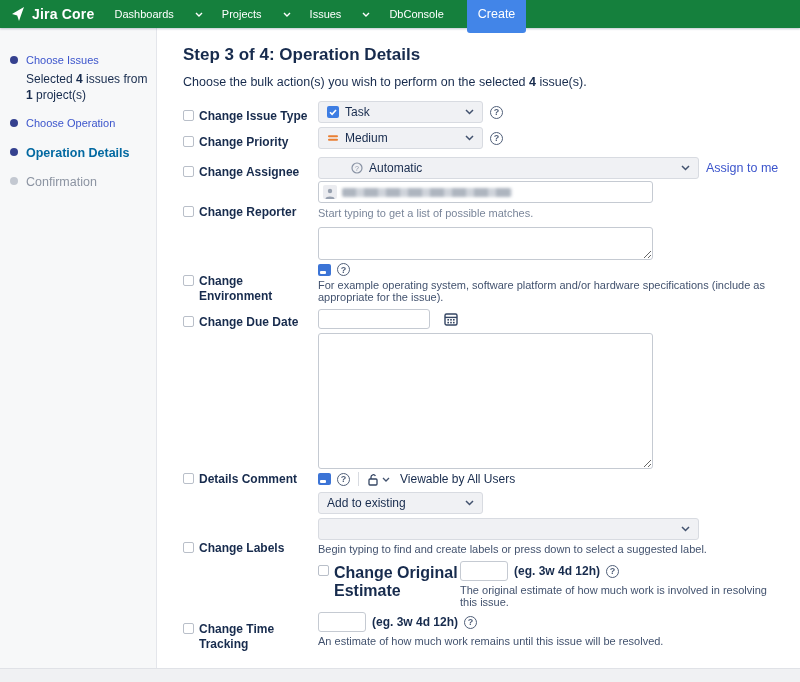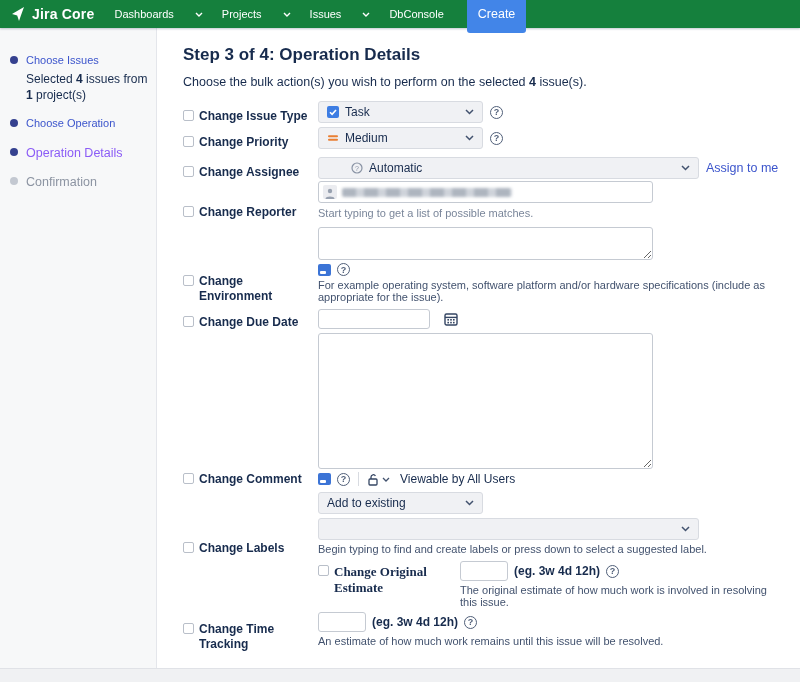--- a/index.html
+++ b/index.html
@@ -46,21 +46,21 @@
     padding:25px 8px 0 10px;
   }
   .step { position:relative; padding-left:16px; margin-bottom:13px; line-height:1.3; }
   .step .bullet {
     position:absolute; left:0; top:3px;
     width:8px; height:8px; border-radius:50%;
     background:#35418F;
   }
   .step .bullet.disabled { background:#C3C8D1; }
   .step-link { color:#3C55CC; font-size:11px; cursor:pointer; text-decoration:none; }
-  .step-current { color:#8b5cf6; font-size:12.5px; font-weight:400; }
+  .step-current { color:#0369a1; font-size:12.5px; font-weight:700; }
   .step-disabled { color:#8C94A2; font-size:12.5px; }
   .step-sub { color:#172B4D; font-size:12px; margin-top:2px; line-height:1.35; }
 
   .main {
     flex:1 1 auto; background:#fff;
     padding:17px 18px 0 26px;
     overflow:hidden;
   }
   h1.page-title { font-size:17px; font-weight:700; color:#172B4D; margin:0 0 10px; }
   .intro { font-size:12.5px; margin-bottom:12px; color:#172B4D; }
@@ -137,21 +137,21 @@
   }
   .vdiv { width:1px; height:14px; background:#D8DBE1; margin:0 2px; }
   .lock-wrap { display:flex; align-items:center; gap:3px; cursor:pointer; }
   .viewable { font-size:12px; color:#172B4D; margin-left:4px; }
 
   .cal-btn { background:none; border:none; padding:0; margin-left:7px; cursor:pointer; display:inline-flex; }
 
   
   .tt-sub { display:flex; align-items:flex-start; margin-bottom:4px; }
   .tt-check { display:flex; align-items:flex-start; gap:5px; width:142px; flex:0 0 142px; padding-top:3px; }
-  .tt-check .lbl { font-size:13px; font-weight:600; color:#172B4D;font-family:Liberation Serif, serif; }
+  .tt-check .lbl { font-size:16px; font-weight:600; color:#172B4D; }
   .tt-right { display:flex; flex-direction:column; }
   .tt-line { display:flex; align-items:center; gap:6px; }
   .est-input { width:48px; }
   .example { font-size:12px; font-weight:700; color:#172B4D; }
   .cancel-link { color:#3C55CC; font-size:12.5px; cursor:pointer; text-decoration:none; }
 
   .page-footer {
     height:14px; flex:0 0 14px;
     background:#F0F1F3; border-top:1px solid #E0E2E7;
   }
@@ -334,21 +334,21 @@
                 <rect x="6.2" y="9.8" width="1.6" height="1.6" fill="#344563"></rect>
                 <rect x="9" y="9.8" width="1.6" height="1.6" fill="#344563"></rect>
             </svg>
           </button>
         </div>
       </div>
 
       <div class="frow mb6">
         <div class="flabel">
           <span class="cb"></span>
-          <span class="lbl">Change Comment</span>
+          <span class="lbl">Details Comment</span>
         </div>
         <div class="ffield">
           <textarea class="ta ta-comment" style=""></textarea>
           <div class="icons-row">
             <span class="wiki-icon"></span>
             <span class="help">?</span>
             <span class="vdiv"></span>
             <span class="lock-wrap">
               <svg width="12" height="13" viewBox="0 0 12 13">
                 <rect x="2" y="6" width="8" height="6" rx="1" fill="none" stroke="#344563" stroke-width="1.3"></rect>

